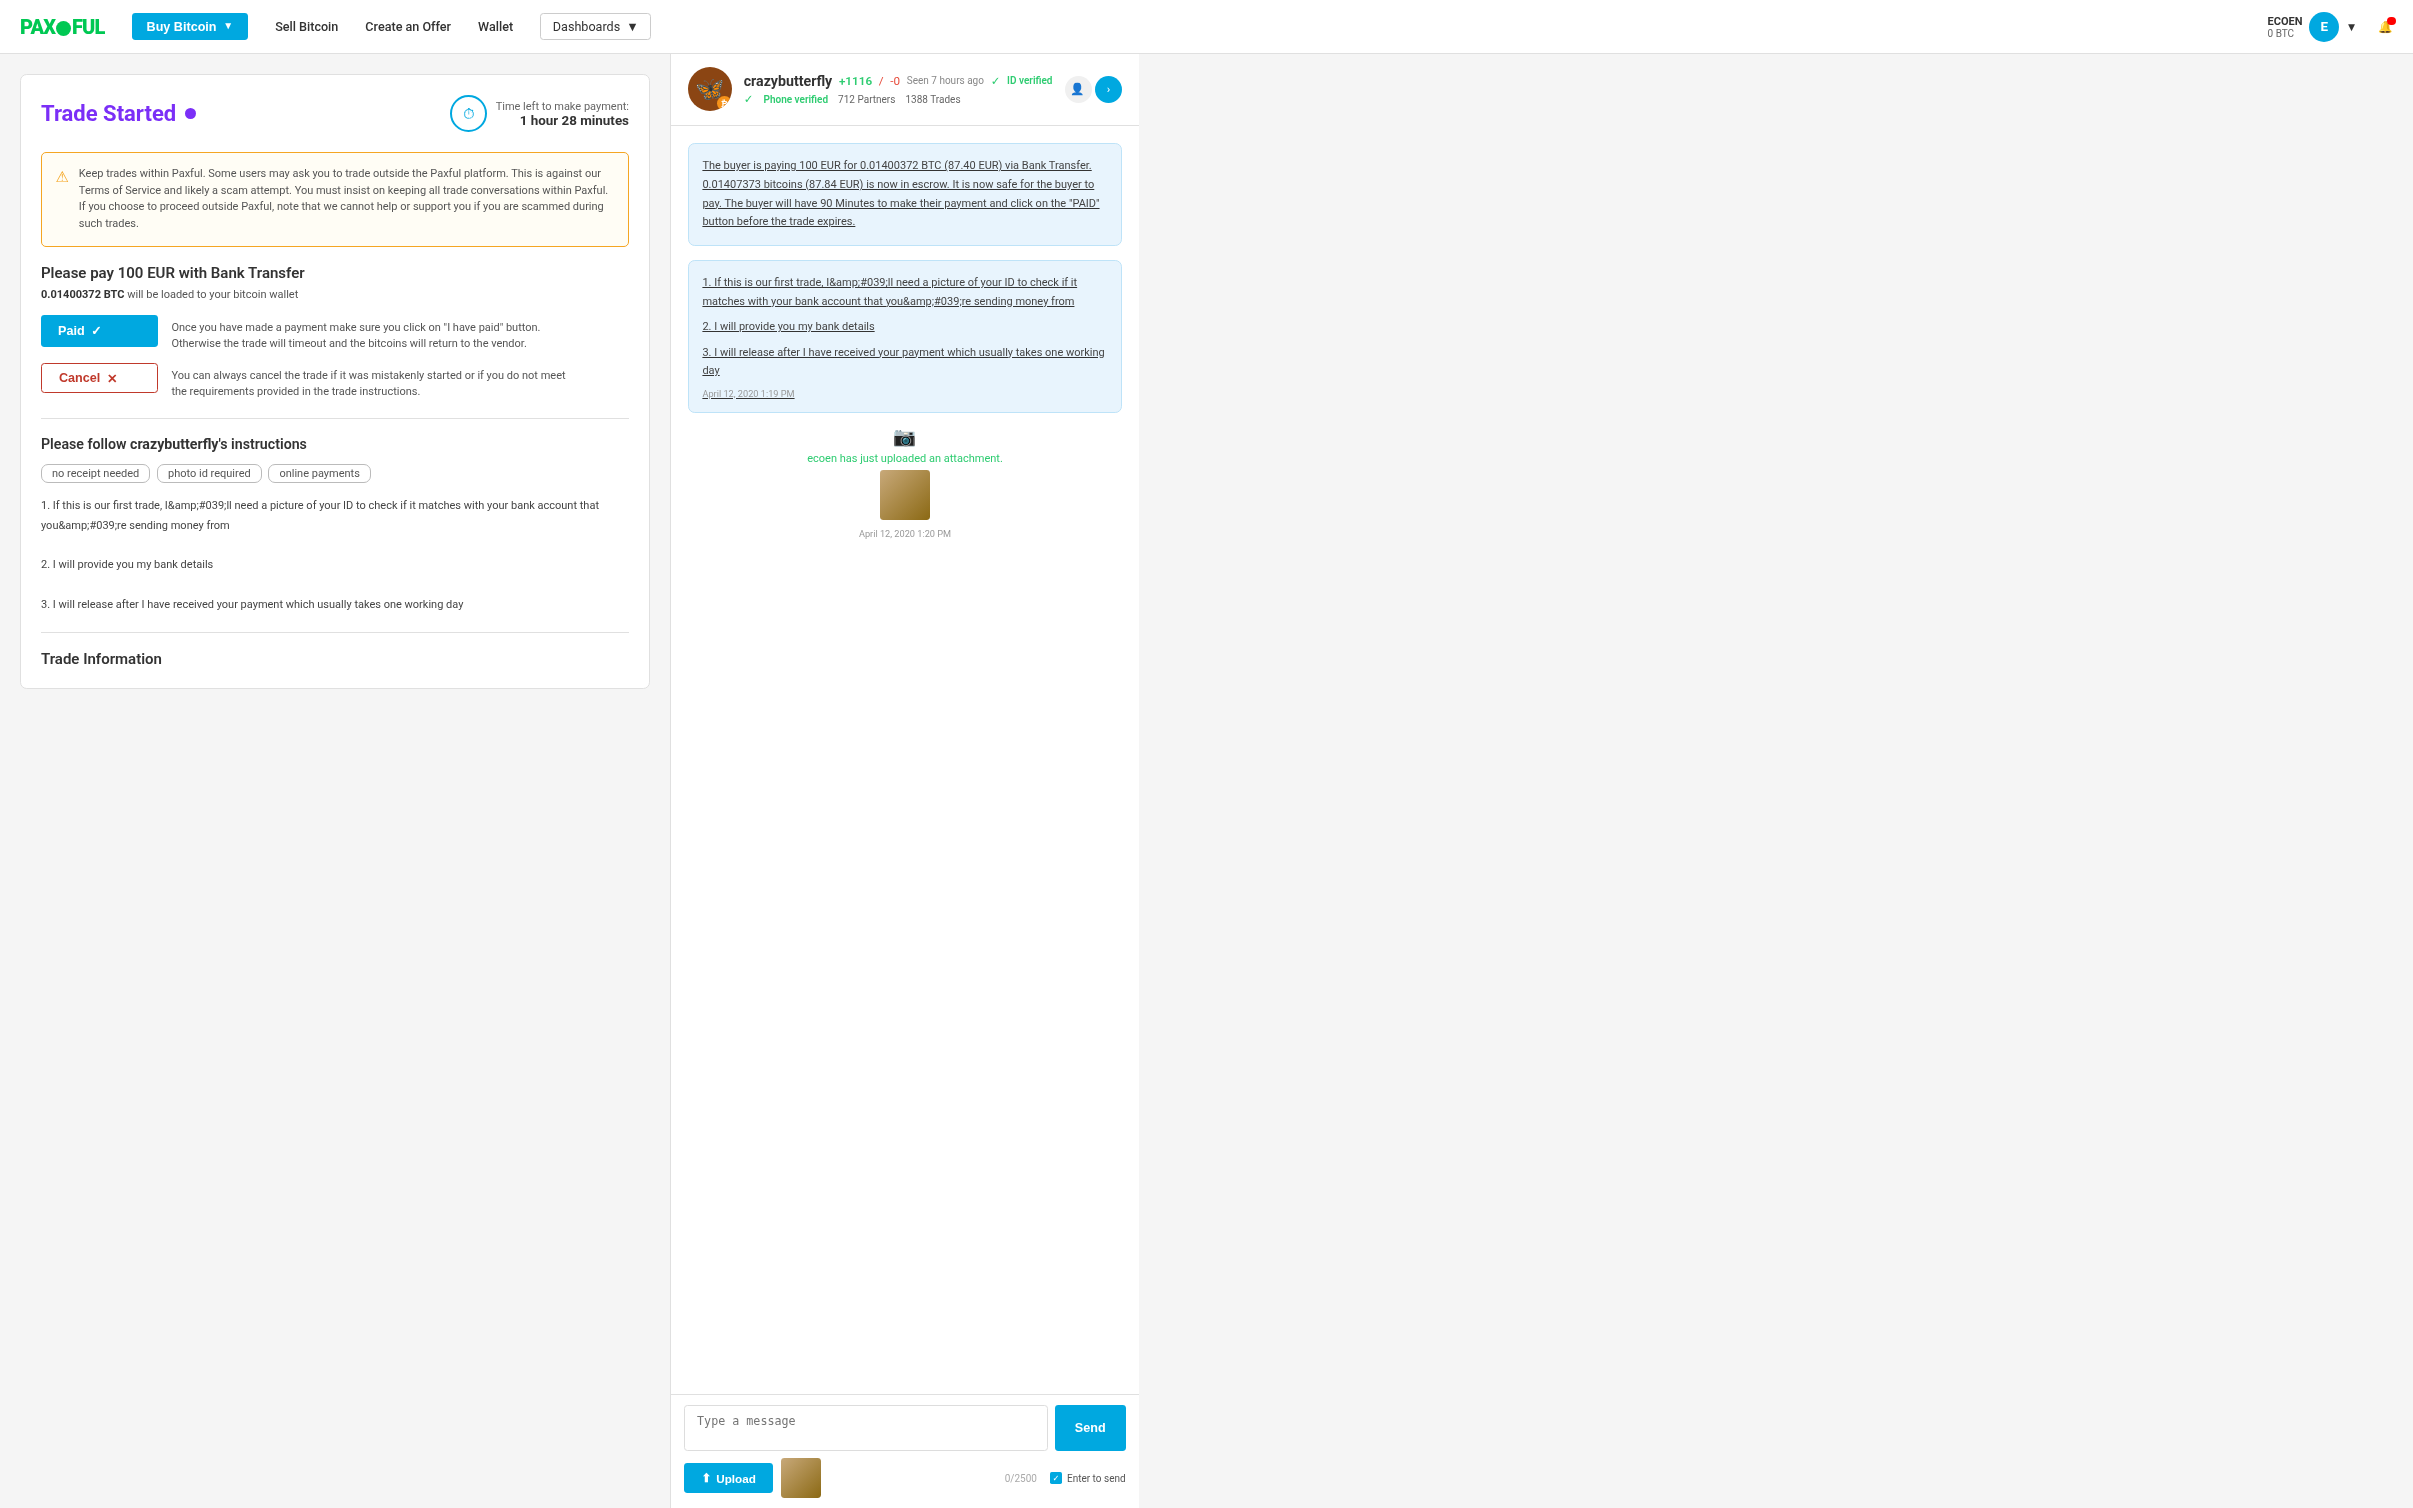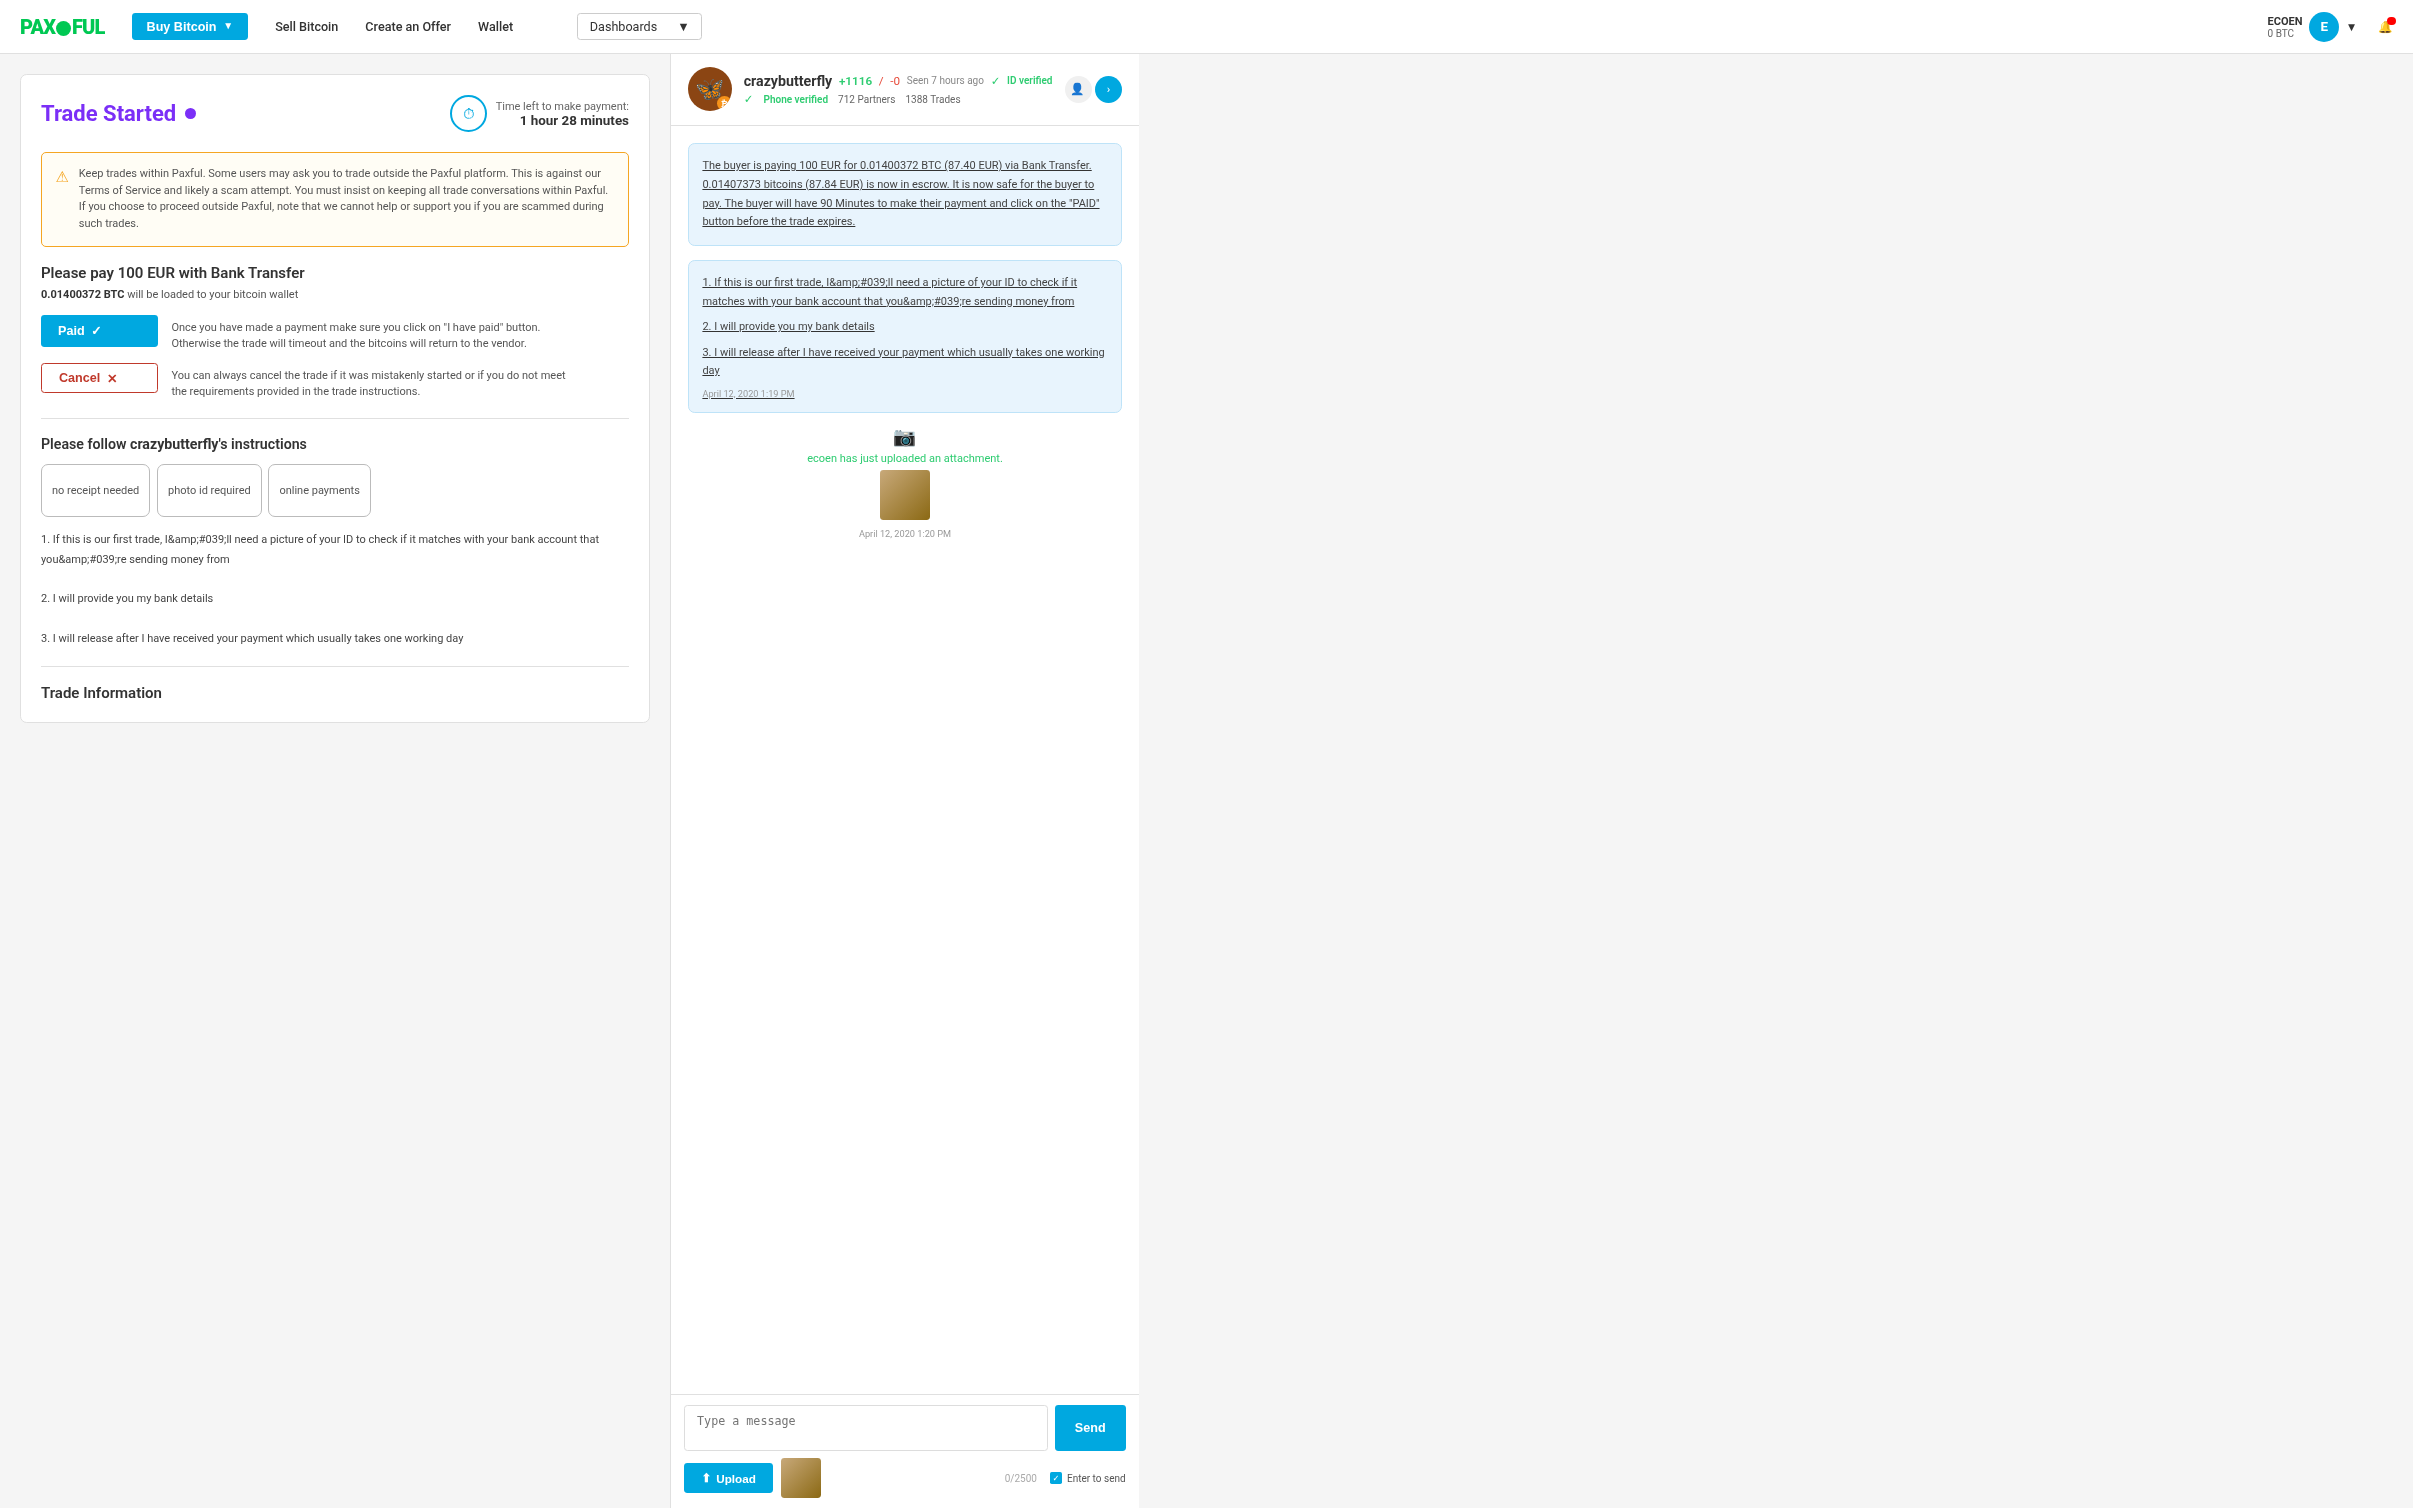--- a/index.html
+++ b/index.html
@@ -6,21 +6,21 @@
     body { font-family: -apple-system, BlinkMacSystemFont, 'Segoe UI', Roboto, sans-serif; background: #f5f5f5; color: #333; font-size: 11.7px; }
 
     
     .header { background: #fff; border-bottom: 0.8px solid #e0e0e0; padding: 0 20px; display: flex; align-items: center; height: 54px; justify-content: space-between; }
     .header-left { display: flex; align-items: center; gap: 27px; }
     .logo { font-size: 20px; font-weight: 900; color: #000; letter-spacing: -0.8px; }
     .logo span { color: #00c853; }
     .buy-btn { background: #00a8e0; color: #fff; border: none; border-radius: 3.4px; padding: 6.7px 15px; font-size: 12.6px; font-weight: 600; cursor: pointer; display: flex; gap: 6.7px; }
     .buy-btn .chevron { font-size: 10px; }
     .nav-link { color: #333; text-decoration: none; font-size: 12.6px; font-weight: 500; cursor: pointer; }
-    .dashboards-btn { border: 0.8px solid #ccc; border-radius: 3.4px; padding: 5px 11.7px; display: flex; align-items: center; gap: 20px; cursor: pointer; font-size: 12.6px; margin-left: 37px; }
+    .dashboards-btn { border: 0.8px solid #ccc; border-radius: 3.4px; padding: 5px 11.7px; display: flex; align-items: center; gap: 6px; cursor: pointer; font-size: 12.6px; }
     .header-right { display: flex; align-items: center; gap: 21px; }
     .user-info { display: flex; align-items: center; gap: 6.7px; }
     .user-name { font-size: 11px; font-weight: 700; color: #333; }
     .user-btc { font-size: 10px; color: #666; }
     .avatar-circle { width: 30px; height: 30px; border-radius: 50%; background: #00a8e0; display: flex; align-items: center; justify-content: center; color: #fff; font-weight: 700; font-size: 13.4px; }
     .notif-btn { position: relative; cursor: pointer; }
     .notif-dot { position: absolute; top: -2.5px; right: -2.5px; width: 8.4px; height: 8.4px; background: red; border-radius: 50%; }
 
     
     .main-layout { display: flex; min-height: calc(100vh - 54px); }
@@ -54,21 +54,21 @@
     .paid-btn { background: #00a8e0; color: #fff; border: none; border-radius: 3.4px; padding: 8.4px 17px; font-size: 12.6px; font-weight: 600; cursor: pointer; display: flex; align-items: center; gap: 6.7px; min-width: 117px; }
     .cancel-btn { background: #fff; color: #c0392b; border: 1.7px solid #c0392b; border-radius: 3.4px; padding: 6.7px 17px; font-size: 12.6px; font-weight: 600; cursor: pointer; display: flex; align-items: center; gap: 6.7px; min-width: 117px; }
     .action-desc { font-size: 11px; color: #555; line-height: 1.5; max-width: 402px; padding-top: 5px; }
 
     .divider { border: none; border-top: 0.8px solid #e0e0e0; margin: 17px 0; }
 
     
     .instructions-title { font-size: 14.2px; font-weight: 600; margin-bottom: 11.7px; }
     .instructions-title strong { font-weight: 700; }
     .tags { display: flex; gap: 6.7px; flex-wrap: wrap; margin-bottom: 13.4px; }
-    .tag { border: 0.8px solid #bbb; border-radius: 7px; padding: 19px 10px; font-size: 11px; color: #555; }
+    .tag { border: 0.8px solid #bbb; border-radius: 7px; padding: 2px 10px; font-size: 11px; color: #555; }
     .instructions-text { font-size: 11px; color: #444; line-height: 1.8; }
 
     
     .trade-info-title { font-size: 15px; font-weight: 600; margin-top: 17px; }
 
     
     .right-panel { width: 469px; background: #fff; border-left: 0.8px solid #e0e0e0; display: flex; flex-direction: column; }
 
     
     .seller-header { padding: 13.4px 17px; border-bottom: 0.8px solid #e0e0e0; display: flex; align-items: center; gap: 11.7px; }

